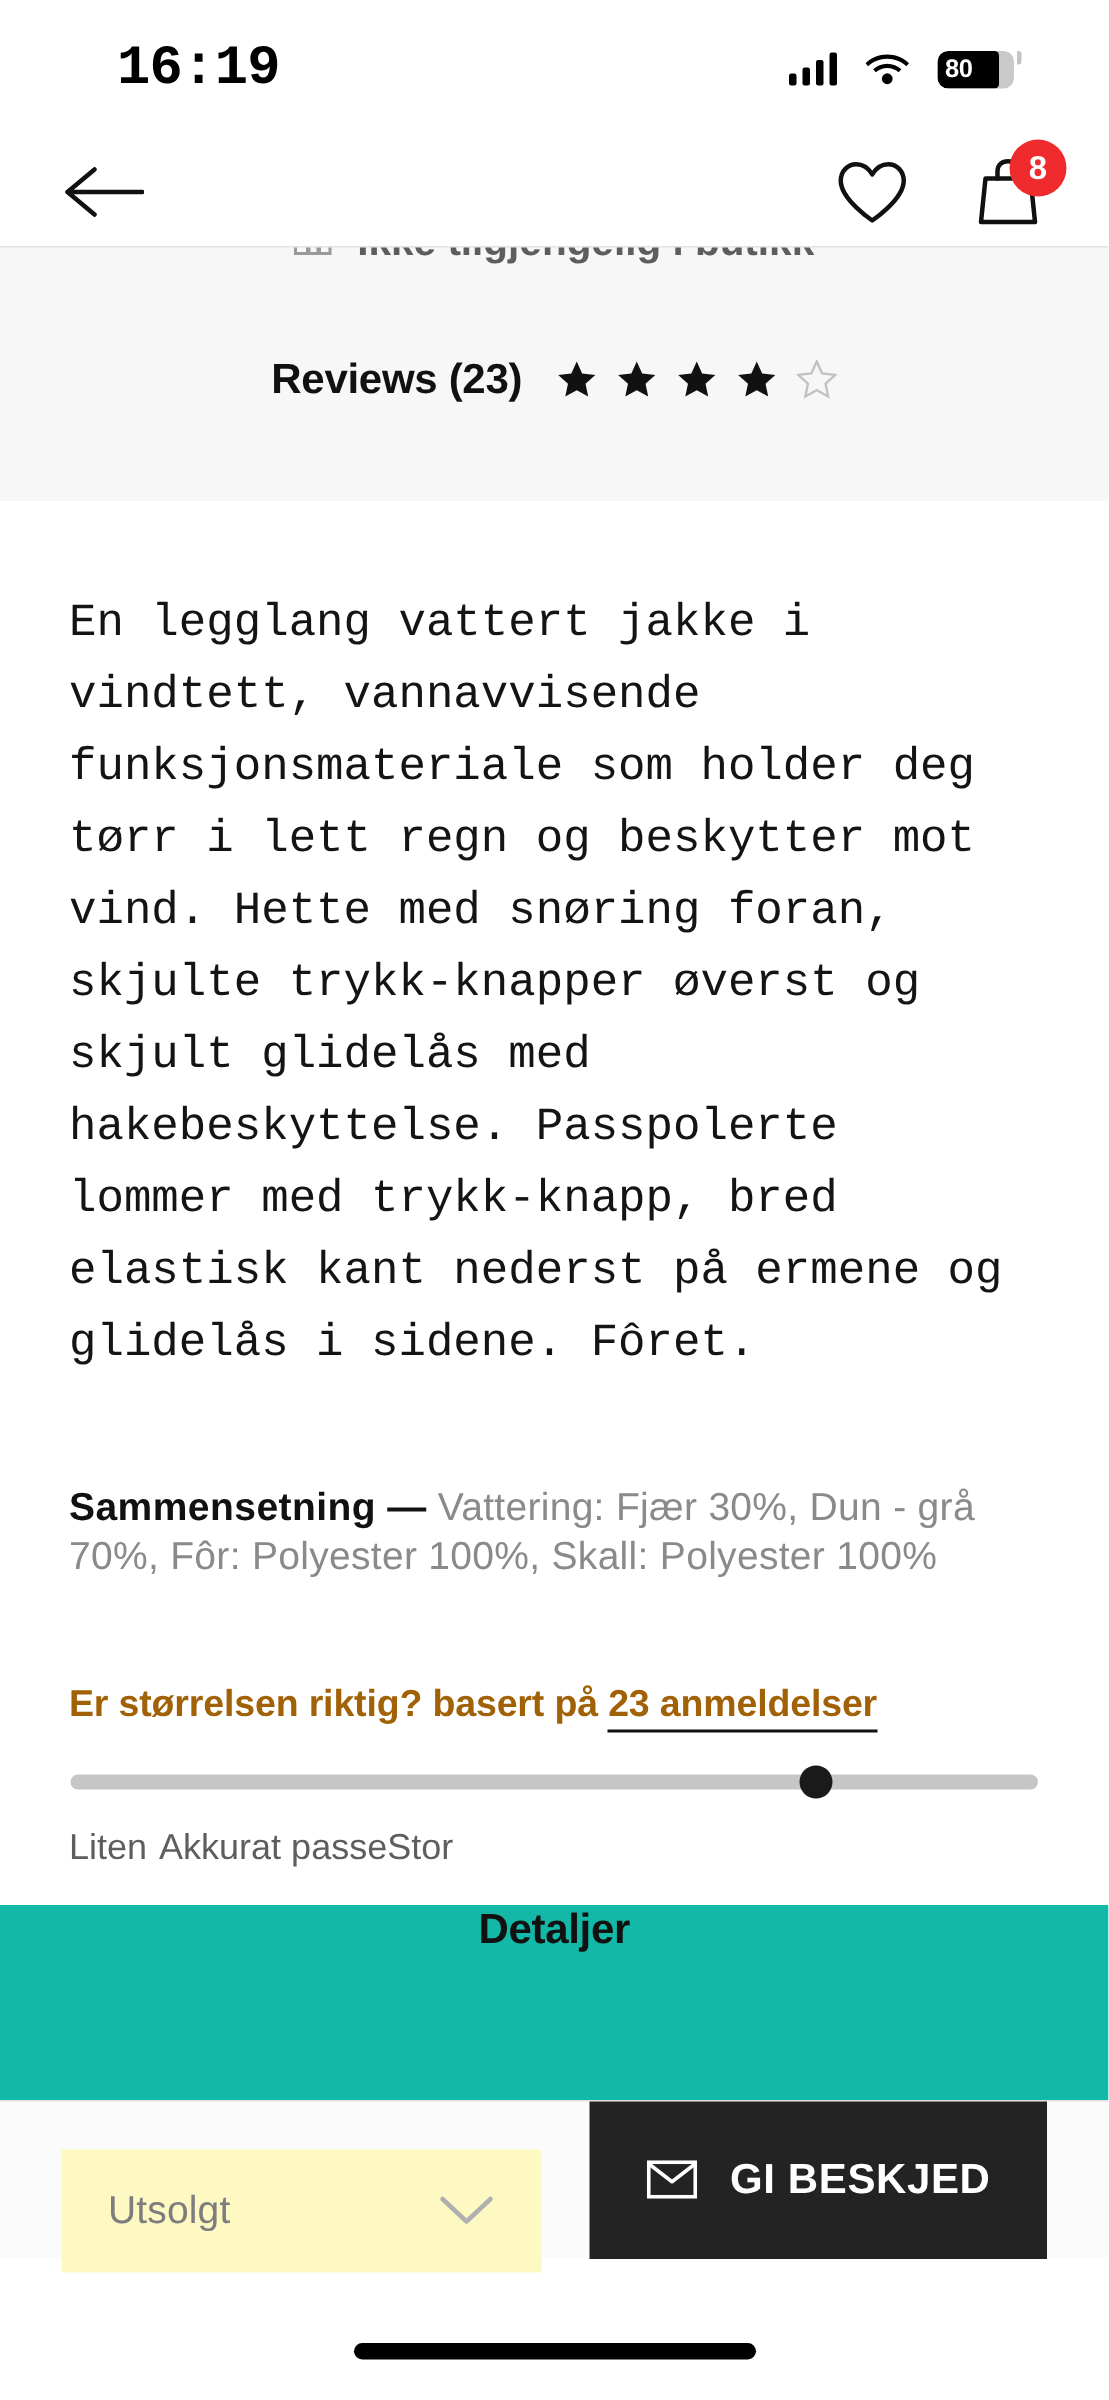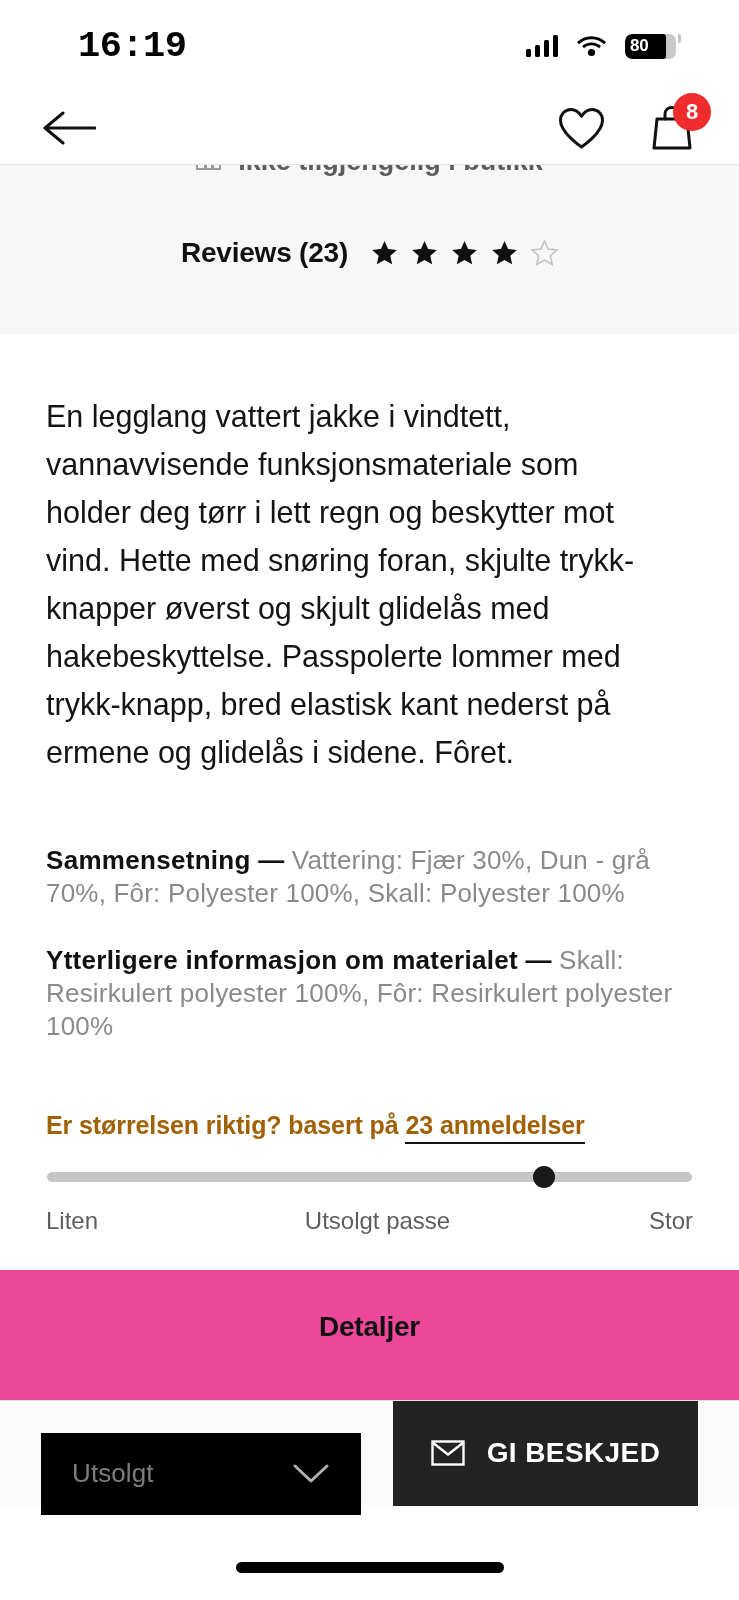--- a/index.html
+++ b/index.html
@@ -128,21 +128,21 @@
     font-weight:700;
     letter-spacing:-0.2px;
     color:#111;
   }
   .stars { display:flex; align-items:center; gap:13px; }
   .star { width:27px; height:26px; display:block; }
 
   
   .content { background:#ffffff; padding:0 46px; }
   .desc {
-    font-family:Liberation Sans, sans-serif;
+    font-family:Liberation Mono, monospace;
     font-size:30.5px;
     line-height:48px;
     color:#141414;
     padding-top:58px;
     padding-right:24px;
   }
 
   
   .specs { padding-top:68px; }
   .spec { margin-bottom:34px; }
@@ -179,36 +179,36 @@
   .thumb {
     position:absolute;
     top:50%;
     width:22px; height:22px;
     border-radius:50%;
     background:#1a1a1a;
     transform:translate(-50%,-50%);
   }
   .fit-labels {
     display:flex;
-    justify-content:space-between;
+    justify-content:flex-start;
     margin-top:25px;
     font-size:24px;
     color:#5e5e5e;
   }
   .fit-labels span:nth-child(2){ margin-left:8px; }
 
   
   .details-band {
     position:absolute;
     left:0; right:0;
     top:1270px;
     height:130px;
-    background:#ec4899;
-    display:flex;
-    align-items:center;
+    background:#14b8a6;
+    display:flex;
+    align-items:flex-start;
     justify-content:center;
     padding-bottom:16px;
   }
   .details-title {
     font-size:28px;
     font-weight:700;
     color:#111;
     letter-spacing:-0.2px;
   }
 
@@ -221,21 +221,21 @@
     background:#fbfbfb;
     border-top:1px solid #e2e2e2;
     display:flex;
     align-items:center;
     gap:32px;
     padding:0 41px;
   }
   .size-select {
     flex:0 0 320px;
     height:82px;
-    background:#000000;
+    background:#fef9c3;
     display:flex;
     align-items:center;
     justify-content:space-between;
     padding:0 31px;
     margin-top:41px;
   }
   .size-value { font-size:26px; color:#7d7d7d; letter-spacing:0.1px; }
   .notify-btn {
     flex:1;
     height:105px;
@@ -347,42 +347,35 @@
   <div class="specs">
 
     <div class="spec">
       <span class="spec-row">
         <span class="spec-key">Sammensetning</span>
         <span class="spec-dash">—</span>
         <span>Vattering: Fjær 30%, Dun - grå 70%, Fôr: Polyester 100%, Skall: Polyester 100%</span>
       </span>
     </div>
 
-    <div class="spec">
-      <span class="spec-row">
-        <span class="spec-key">Ytterligere informasjon om materialet</span>
-        <span class="spec-dash">—</span>
-        <span>Skall: Resirkulert polyester 100%, Fôr: Resirkulert polyester 100%</span>
-      </span>
-    </div>
 
 
   </div>
 
   <div class="fit">
     <div class="fit-title">
       <span>Er størrelsen riktig? basert på</span>
       <u>23 anmeldelser</u>
     </div>
     <div class="track">
       <span class="thumb" id="fit-thumb" style="left: 77%;"></span>
     </div>
     <div class="fit-labels">
       <span>Liten</span>
-      <span>Utsolgt passe</span>
+      <span>Akkurat passe</span>
       <span>Stor</span>
     </div>
   </div>
 
 </div>
 
 <div class="details-band">
   <div class="details-title">Detaljer</div>
 </div>
 

